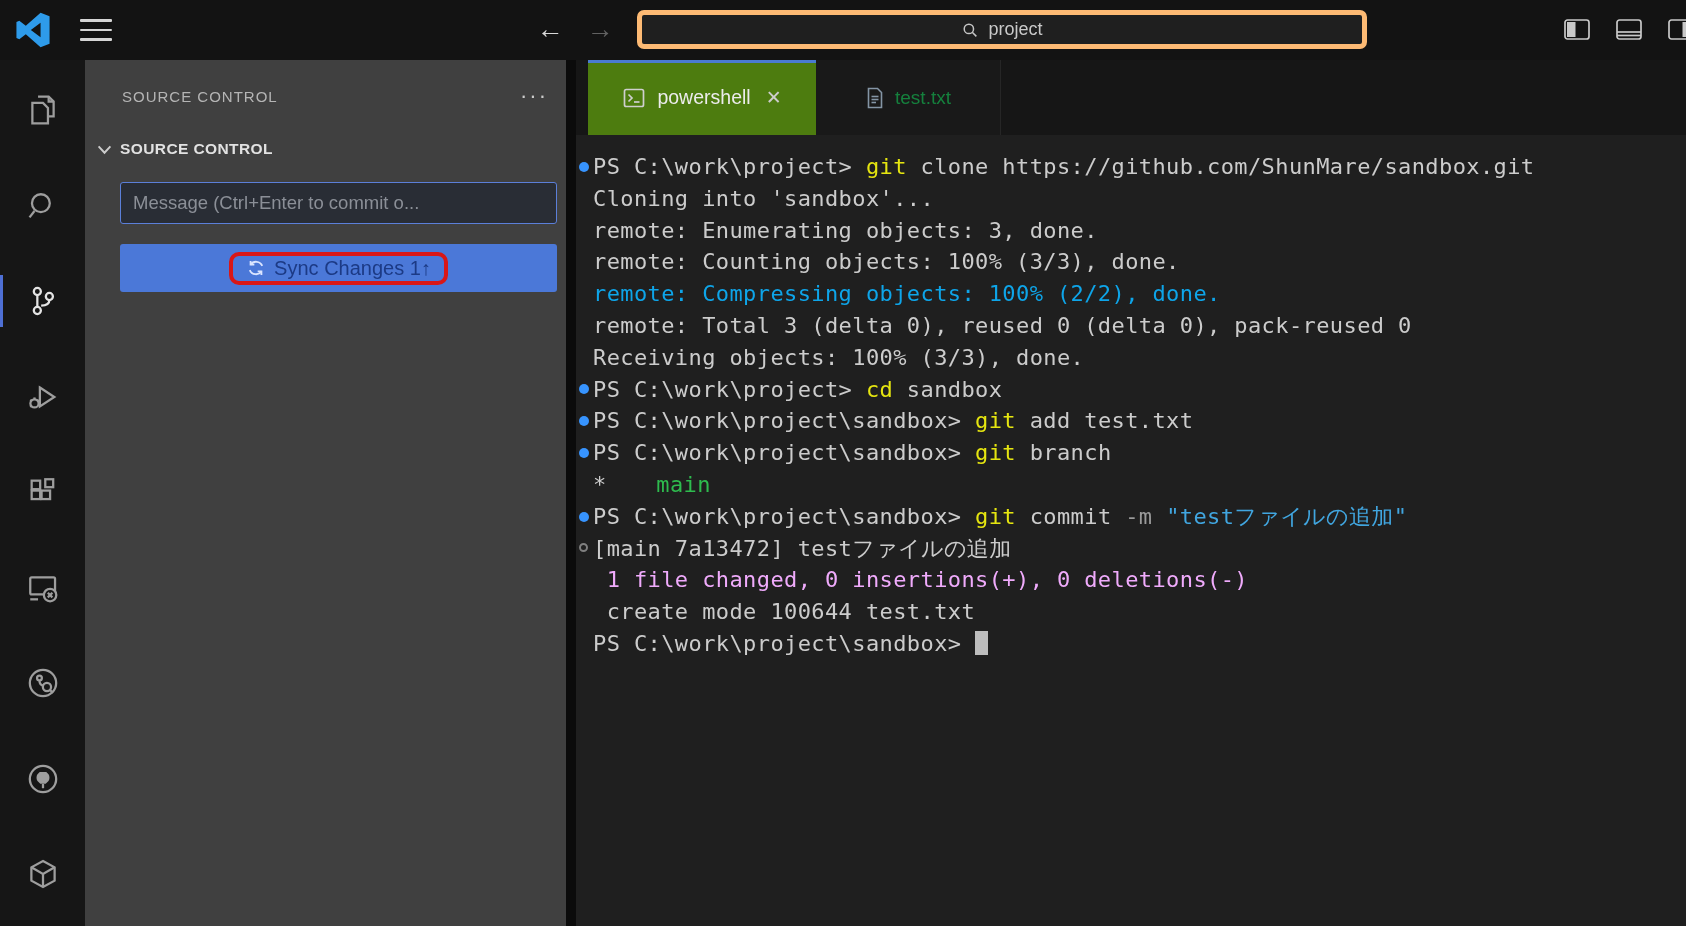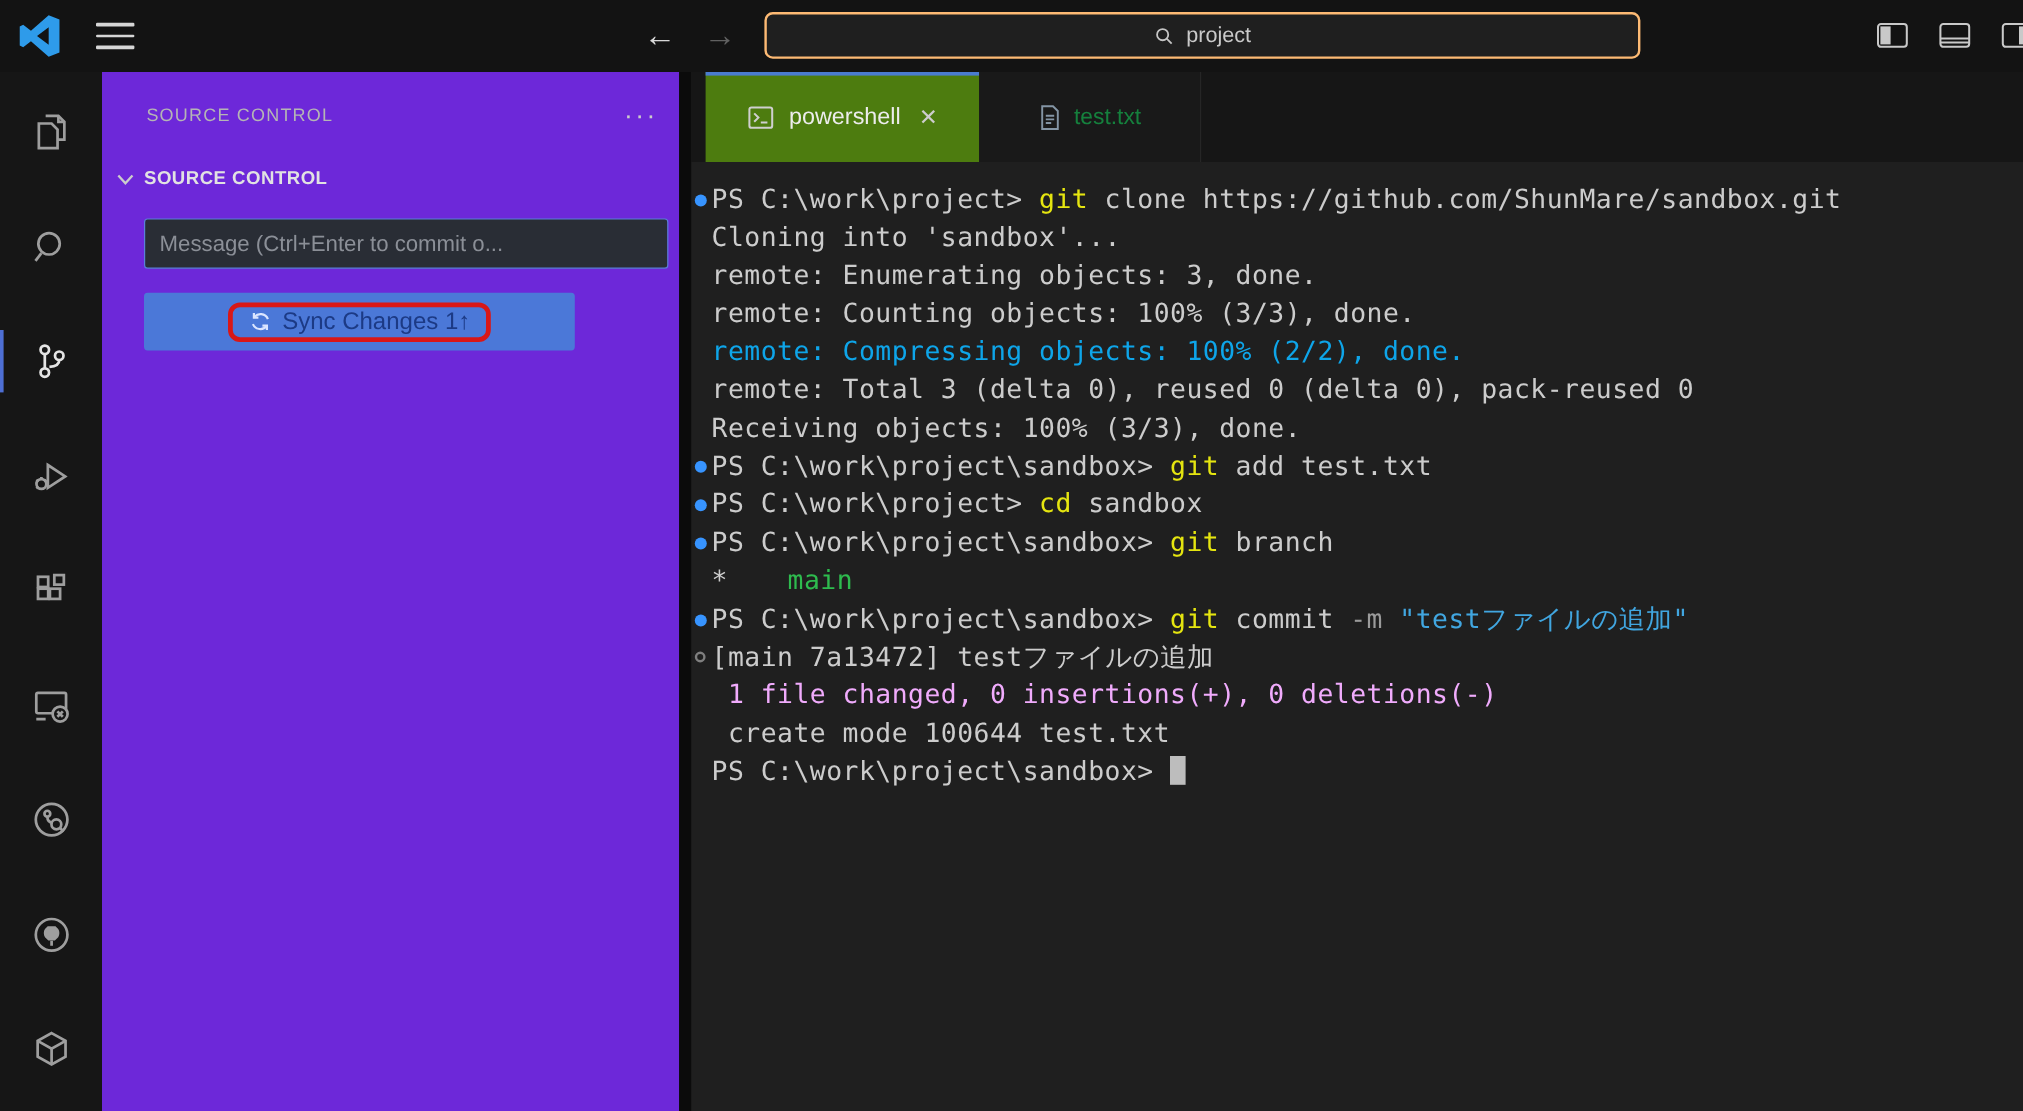--- a/index.html
+++ b/index.html
@@ -9,51 +9,51 @@
   
   #titlebar { position:absolute; left:0; top:0; width:1686px; height:60px; background:#131313; }
   #logo { position:absolute; left:15px; top:12px; width:36px; height:36px; }
   #menu-btn { position:absolute; left:80px; top:19px; width:32px; height:22px;
               display:flex; flex-direction:column; justify-content:space-between; cursor:pointer; }
   #menu-btn span { display:block; height:2.6px; background:#d6d6d6; border-radius:1px; }
   .nav-arrow { position:absolute; top:11px; font-size:27px; line-height:36px; width:36px; text-align:center; }
   #nav-back { left:532px; color:#d8d8d8; }
   #nav-fwd  { left:582px; color:#616161; }
   #search-box { position:absolute; left:637px; top:10px; width:730px; height:39px;
-                background:#1f1f1f; border:2px solid #fdba74; border-radius:7px;
+                background:#1f1f1f; border:5px solid #fdba74; border-radius:7px;
                 display:flex; align-items:center; justify-content:center; gap:9px; color:#c9c9c9; }
   #search-box .q { font-size:18px; }
   .tb-right { position:absolute; top:17px; width:28px; height:25px; }
   #btn-layout-sidebar { left:1563px; }
   #btn-layout-panel  { left:1615px; }
   #btn-layout-right  { left:1667px; }
 
   
   #activitybar { position:absolute; left:0; top:60px; width:85px; height:866px; background:#161616; }
   .ab-item { position:absolute; left:0; width:85px; height:64px; display:flex;
              align-items:center; justify-content:center; cursor:pointer; }
   .ab-item svg { width:34px; height:34px; }
   .ab-item.active::before { content:""; position:absolute; left:0; top:6px; bottom:6px;
              width:2.5px; background:#4e6fd4; }
 
   
-  #sidebar { position:absolute; left:85px; top:60px; width:481px; height:866px; background:#6d28d9; }
+  #sidebar { position:absolute; left:85px; top:60px; width:481px; height:866px; background:#404040; }
   #panel-header { position:absolute; left:37px; top:24px; right:18px; height:24px;
                   display:flex; align-items:center; }
   #panel-title { font-size:15px; letter-spacing:1px; color:#b5b5b5; }
   #panel-more { margin-left:auto; color:#cccccc; font-size:22px; letter-spacing:2px; cursor:pointer; line-height:10px; }
   #section-row { position:absolute; left:12px; top:76px; right:10px; height:26px;
                  display:flex; align-items:center; gap:8px; cursor:pointer; }
   #section-chevron { color:#cccccc; display:flex; }
   #section-title { font-size:15.5px; font-weight:bold; letter-spacing:.4px; color:#e2e2e2; }
   #commit-input { position:absolute; left:35px; top:122px; width:437px; height:42px;
                   background:#292d35; border:1.5px solid #5b7fd9; border-radius:3px;
                   display:flex; align-items:center; padding:0 12px; cursor:text; }
   #commit-placeholder { font-size:18.5px; color:#8b8f97; white-space:nowrap; overflow:hidden; }
-  #sync-btn { position:absolute; left:35px; top:184px; width:359px; height:48px;
+  #sync-btn { position:absolute; left:35px; top:184px; width:437px; height:48px;
               background:#4b78d8; border:none; border-radius:3px; cursor:pointer;
               display:flex; align-items:center; justify-content:center; }
   #sync-annotation { display:flex; align-items:center; gap:8px;
               border:4px solid #d91717; border-radius:10px; padding:1px 13px; }
   #sync-icon { display:flex; }
   #sync-label { font-size:20px; color:#1c3a85; white-space:nowrap; }
 
   #gap-strip { position:absolute; left:566px; top:60px; width:10px; height:866px; background:#0b0b0b; }
 
   
@@ -275,22 +275,22 @@
     </div>
   </div>
   <div id="terminal">
       <div class="term-line"><span class="bullet filled"></span><span style="color: rgb(204, 204, 204);">PS C:\work\project&gt; </span><span style="color: rgb(229, 229, 16);">git</span><span style="color: rgb(204, 204, 204);"> clone https://github.com/ShunMare/sandbox.git</span></div>
       <div class="term-line"><span style="color: rgb(204, 204, 204);">Cloning into 'sandbox'...</span></div>
       <div class="term-line"><span style="color: rgb(204, 204, 204);">remote: Enumerating objects: 3, done.</span></div>
       <div class="term-line"><span style="color: rgb(204, 204, 204);">remote: Counting objects: 100% (3/3), done.</span></div>
       <div class="term-line"><span style="color: #0ea5e9;">remote: Compressing objects: 100% (2/2), done.</span></div>
       <div class="term-line"><span style="color: rgb(204, 204, 204);">remote: Total 3 (delta 0), reused 0 (delta 0), pack-reused 0</span></div>
       <div class="term-line"><span style="color: rgb(204, 204, 204);">Receiving objects: 100% (3/3), done.</span></div>
+      <div class="term-line"><span class="bullet filled"></span><span style="color: rgb(204, 204, 204);">PS C:\work\project&gt; </span><span style="color: rgb(229, 229, 16);">cd</span><span style="color: rgb(204, 204, 204);"> sandbox</span></div>
       <div class="term-line"><span class="bullet filled"></span><span style="color: rgb(204, 204, 204);">PS C:\work\project\sandbox&gt; </span><span style="color: rgb(229, 229, 16);">git</span><span style="color: rgb(204, 204, 204);"> add test.txt</span></div>
-      <div class="term-line"><span class="bullet filled"></span><span style="color: rgb(204, 204, 204);">PS C:\work\project&gt; </span><span style="color: rgb(229, 229, 16);">cd</span><span style="color: rgb(204, 204, 204);"> sandbox</span></div>
       <div class="term-line"><span class="bullet filled"></span><span style="color: rgb(204, 204, 204);">PS C:\work\project\sandbox&gt; </span><span style="color: rgb(229, 229, 16);">git</span><span style="color: rgb(204, 204, 204);"> branch</span></div>
       <div class="term-line"><span style="color: rgb(204, 204, 204);">* </span><span style="color: rgb(46, 187, 78); margin-left: 36px;">main</span></div>
       <div class="term-line"><span class="bullet filled"></span><span style="color: rgb(204, 204, 204);">PS C:\work\project\sandbox&gt; </span><span style="color: rgb(229, 229, 16);">git</span><span style="color: rgb(204, 204, 204);"> commit </span><span style="color: rgb(155, 155, 155);">-m</span><span style="color: rgb(204, 204, 204);"> </span><span style="color: rgb(65, 166, 224);">"testファイルの追加"</span></div>
       <div class="term-line"><span class="bullet hollow"></span><span style="color: rgb(204, 204, 204);">[main 7a13472] testファイルの追加</span></div>
       <div class="term-line"><span style="color: #f0abfc;"> 1 file changed, 0 insertions(+), 0 deletions(-)</span></div>
       <div class="term-line"><span style="color: rgb(204, 204, 204);"> create mode 100644 test.txt</span></div>
       <div class="term-line"><span style="color: rgb(204, 204, 204);">PS C:\work\project\sandbox&gt; </span><span class="cursor-block"></span></div>
     </div>
 </div>
 

